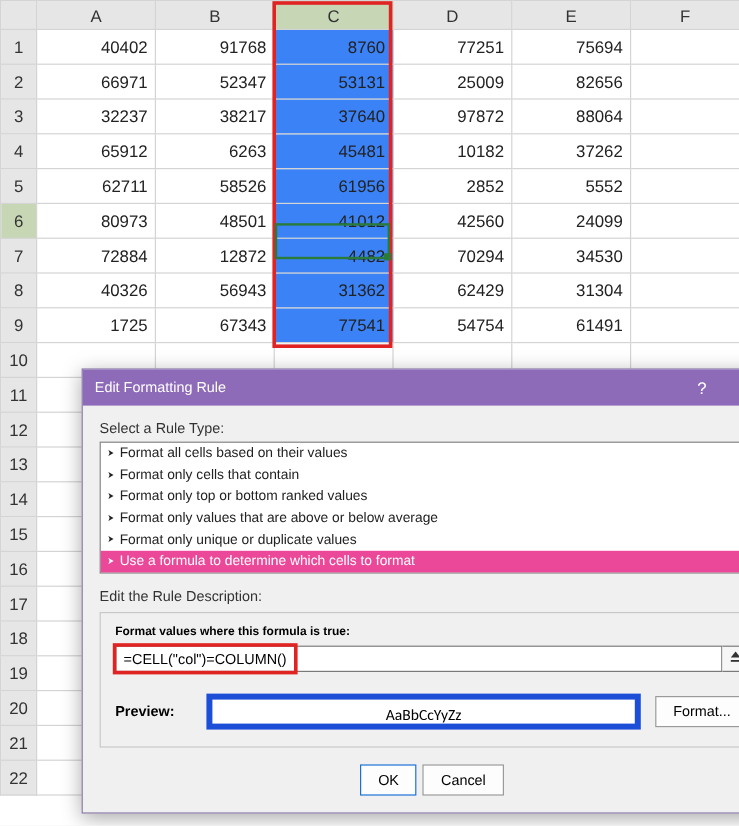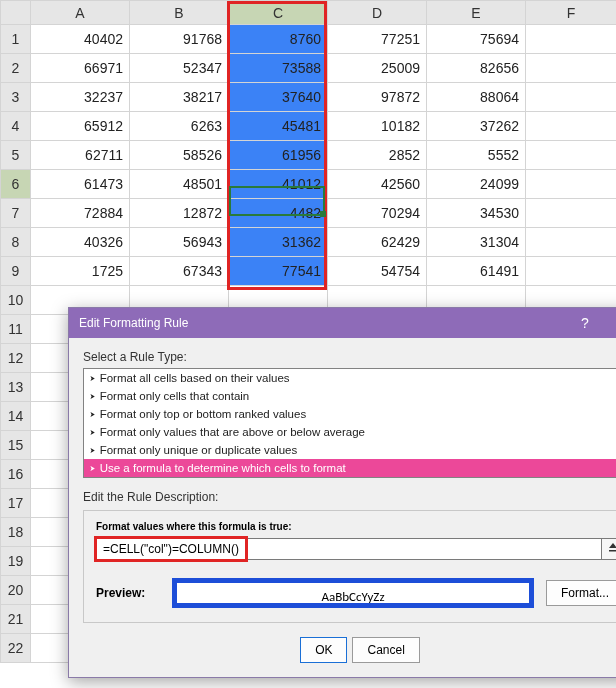--- a/index.html
+++ b/index.html
@@ -239,21 +239,21 @@
           <td>91768</td>
           <td class="colC">8760</td>
           <td>77251</td>
           <td>75694</td>
           <td></td>
         </tr>
         <tr>
           <td class="rowhdr">2</td>
           <td>66971</td>
           <td>52347</td>
-          <td class="colC">73588</td>
+          <td class="colC">53131</td>
           <td>25009</td>
           <td>82656</td>
           <td></td>
         </tr>
         <tr>
           <td class="rowhdr">3</td>
           <td>32237</td>
           <td>38217</td>
           <td class="colC">37640</td>
           <td>97872</td>
@@ -273,21 +273,21 @@
           <td class="rowhdr">5</td>
           <td>62711</td>
           <td>58526</td>
           <td class="colC">61956</td>
           <td>2852</td>
           <td>5552</td>
           <td></td>
         </tr>
         <tr>
           <td class="rowhdr activeRow">6</td>
-          <td>61473</td>
+          <td>80973</td>
           <td>48501</td>
           <td class="colC">41012</td>
           <td>42560</td>
           <td>24099</td>
           <td></td>
         </tr>
         <tr>
           <td class="rowhdr">7</td>
           <td>72884</td>
           <td>12872</td>

